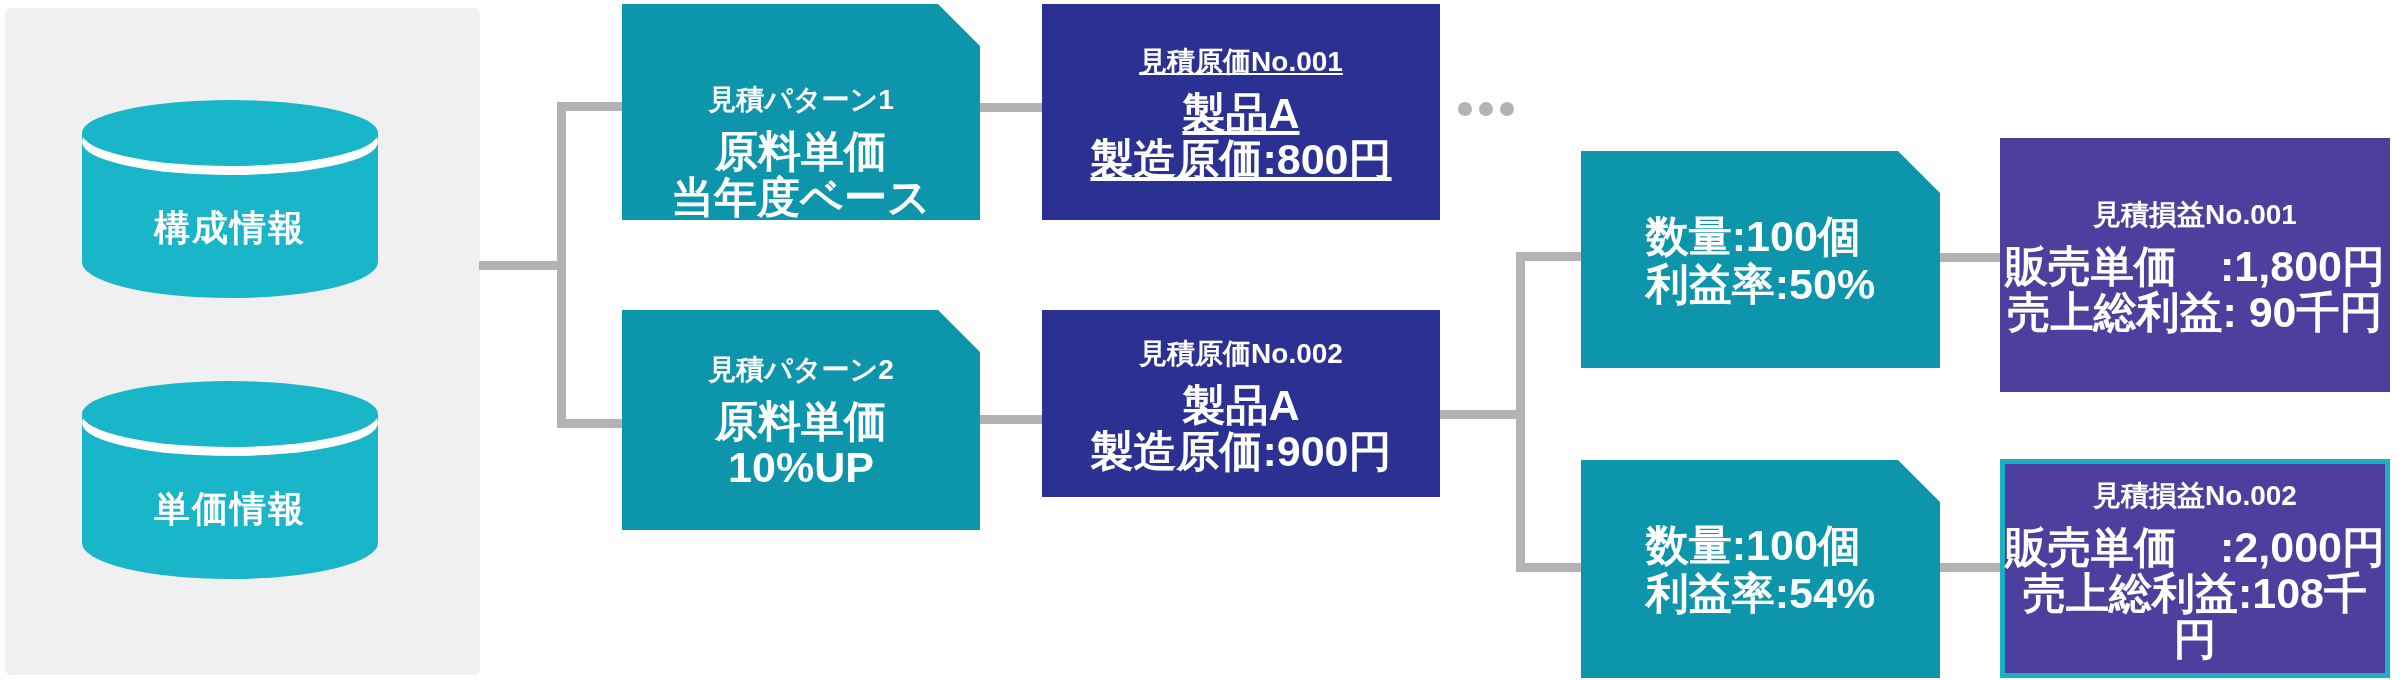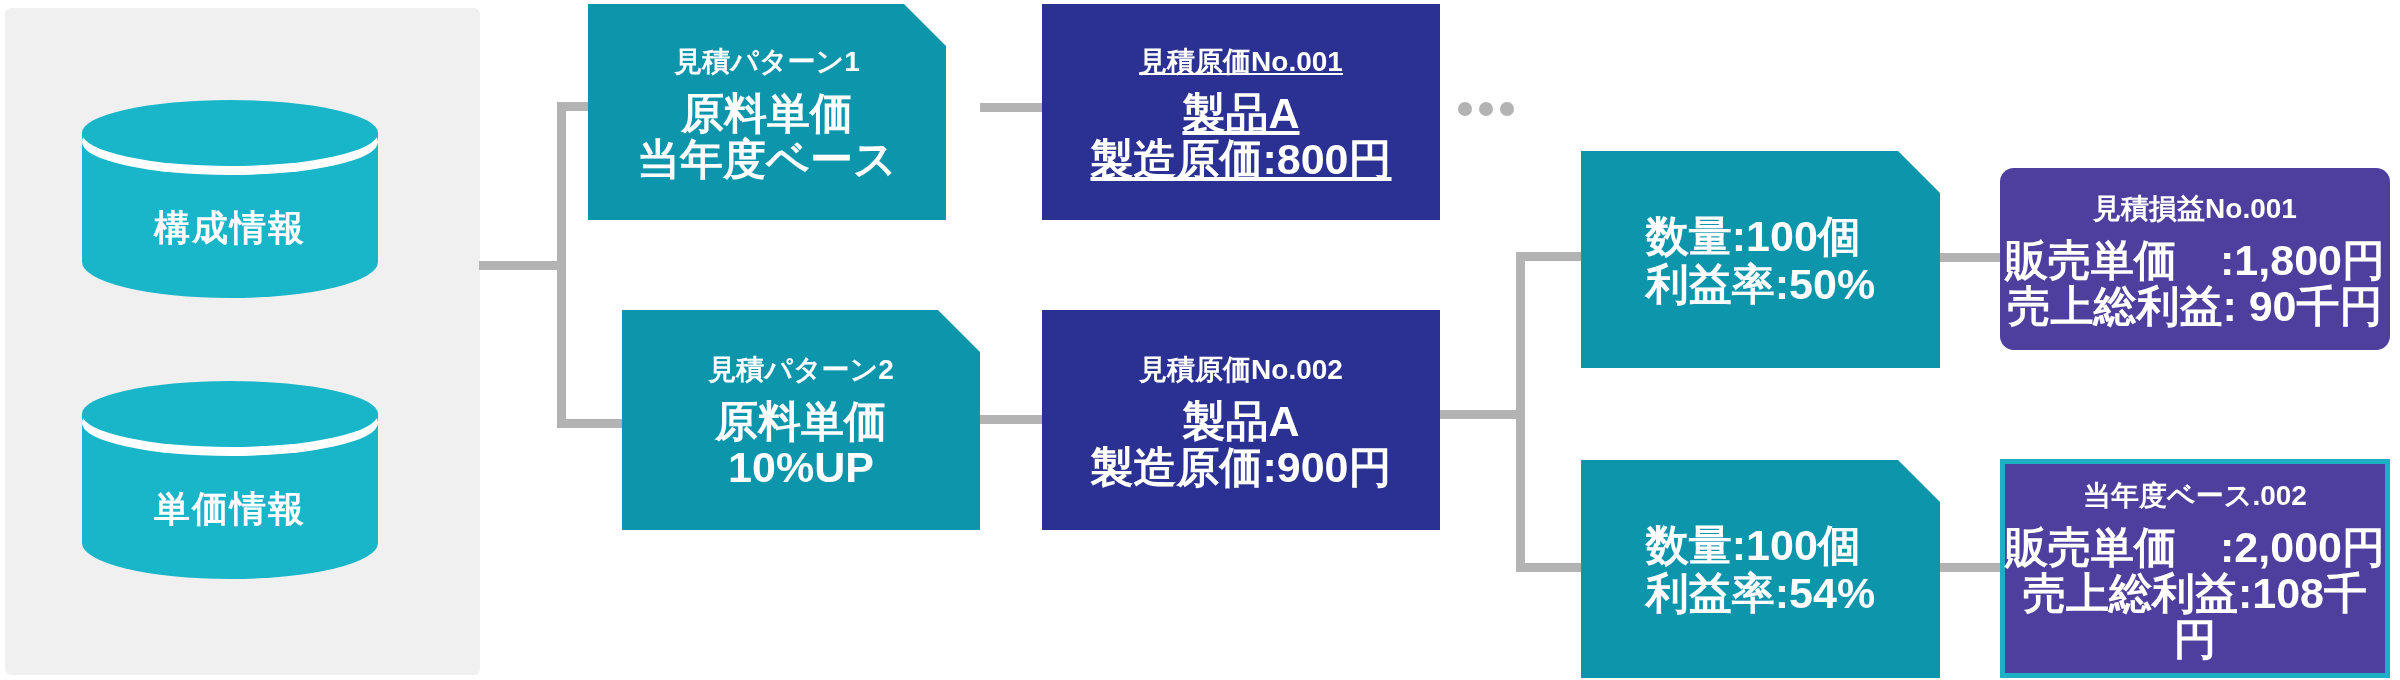--- a/index.html
+++ b/index.html
@@ -75,21 +75,21 @@
   <div class="conn h" style="left:980px;top:415px;width:62px;"></div>
 
   <div class="conn h" style="left:1440px;top:410px;width:85px;"></div>
   <div class="conn v" style="left:1516px;top:252px;height:320px;"></div>
   <div class="conn h" style="left:1516px;top:252px;width:65px;"></div>
   <div class="conn h" style="left:1516px;top:563px;width:65px;"></div>
 
   <div class="conn h" style="left:1940px;top:253px;width:60px;"></div>
   <div class="conn h" style="left:1940px;top:563px;width:61px;"></div>
 
-  <div class="node teal-node folded" style="left:588px;top:4px;width:358px;height:216px;">
+  <div class="node teal-node folded" style="left:622px;top:4px;width:358px;height:216px;justify-content:flex-end;">
     <div class="title">見積パターン1</div>
     <div class="line">原料単価</div>
     <div class="line">当年度ベース</div>
   </div>
 
   <div class="node navy-node" style="left:1042px;top:4px;width:398px;height:216px;text-decoration:underline;">
     <div class="title">見積原価No.001</div>
     <div class="line">製品A</div>
     <div class="line">製造原価:800円</div>
   </div>
@@ -99,45 +99,45 @@
       <span></span>
       <span></span>
     </div>
 
   <div class="node teal-node folded" style="left:622px;top:310px;width:358px;height:220px;">
     <div class="title">見積パターン2</div>
     <div class="line">原料単価</div>
     <div class="line">10%UP</div>
   </div>
 
-  <div class="node navy-node" style="left:1042px;top:310px;width:398px;height:220px;">
+  <div class="node navy-node" style="left:1042px;top:310px;width:398px;height:187px;">
     <div class="title">見積原価No.002</div>
     <div class="line">製品A</div>
     <div class="line">製造原価:900円</div>
   </div>
 
   <div class="node teal-node folded qty-node" style="left:1581px;top:151px;width:359px;height:217px;">
     <div>
       <div class="line">数量:100個</div>
       <div class="line">利益率:50%</div>
     </div>
   </div>
 
-  <div class="node purple-node" style="left:2000px;top:168px;width:390px;height:182px;border-radius:14px;">
+  <div class="node purple-node" style="left:2000px;top:138px;width:390px;height:254px;">
     <div class="title">見積損益No.001</div>
     <div class="line">販売単価　:1,800円</div>
     <div class="line">売上総利益: 90千円</div>
   </div>
 
   <div class="node teal-node folded qty-node" style="left:1581px;top:460px;width:359px;height:218px;">
     <div>
       <div class="line">数量:100個</div>
       <div class="line">利益率:54%</div>
     </div>
   </div>
 
   <div class="node purple-node highlight" style="left:2000px;top:459px;width:390px;height:219px;">
-    <div class="title">当年度ベース.002</div>
+    <div class="title">見積損益No.002</div>
     <div class="line">販売単価　:2,000円</div>
     <div class="line">売上総利益:108千円</div>
   </div>
 
 </div>
 
 </body></html>

